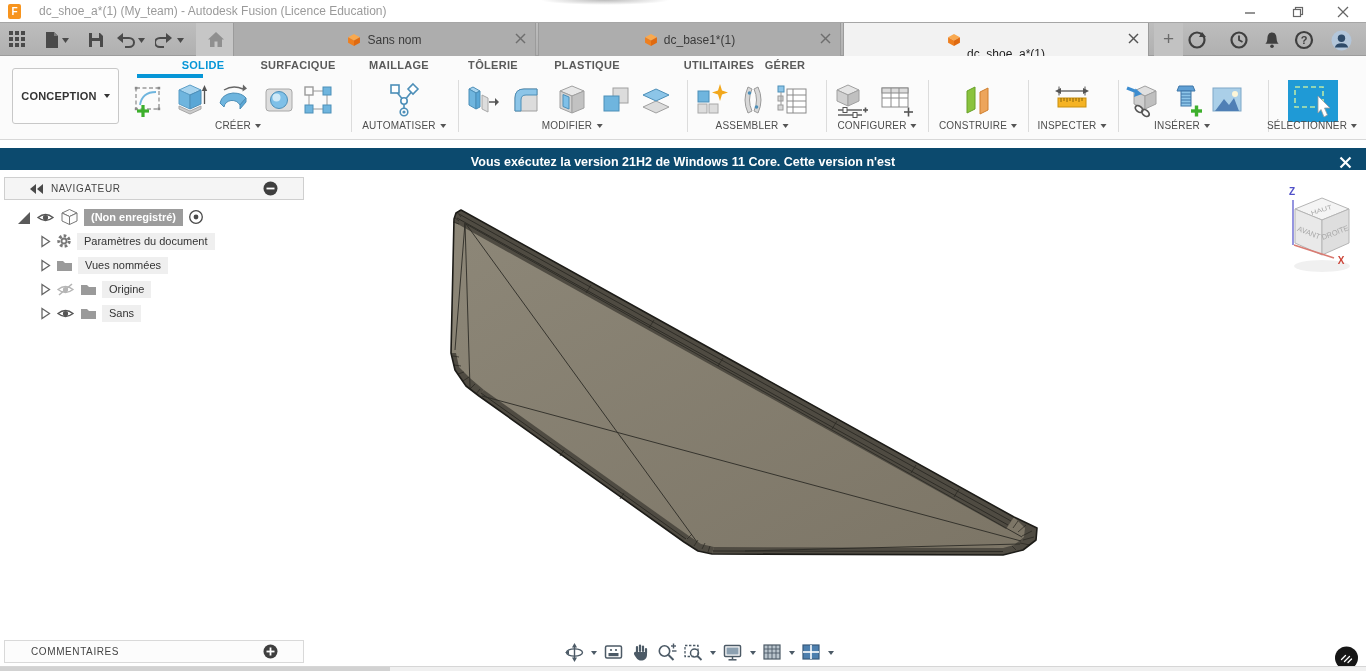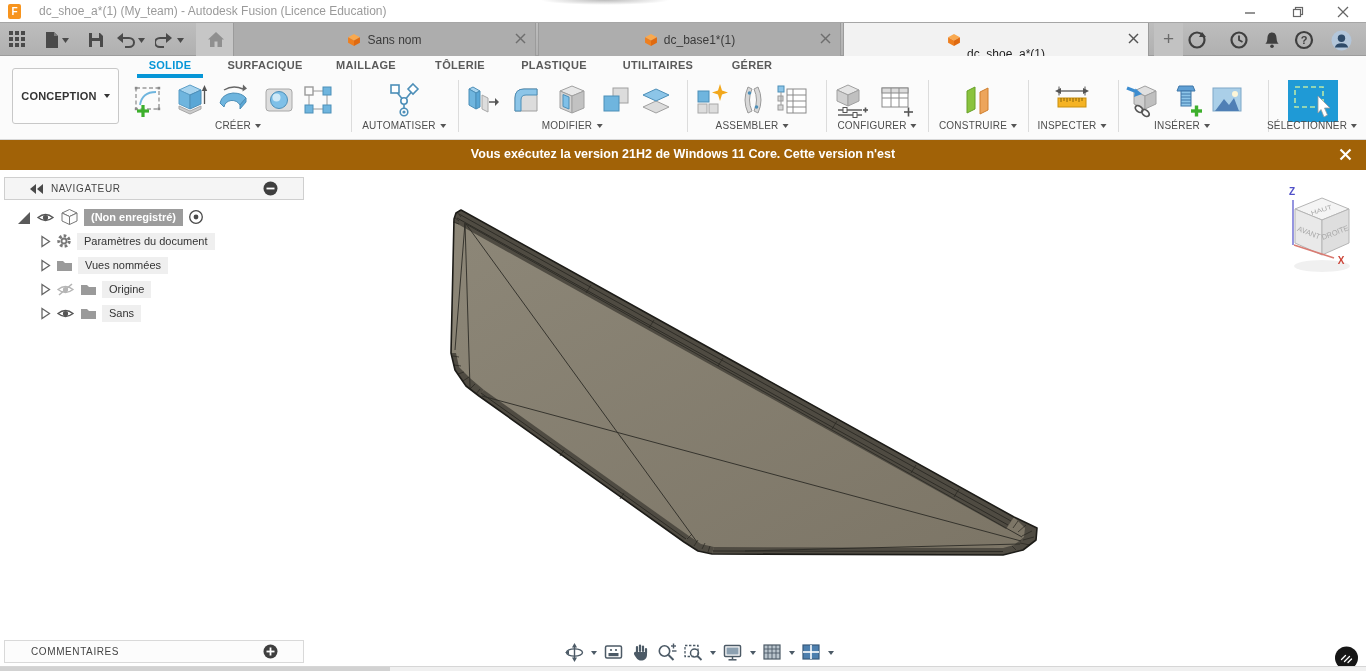--- a/index.html
+++ b/index.html
@@ -34,33 +34,33 @@
     color:#6b6b6b; font-size:19px; text-align:center; line-height:31px; }
   .rt-ico { position:absolute; top:7px; }
 
   
   .ribbon { position:absolute; left:0; top:56px; width:1366px; height:84px; background:#fbfbfb;
     border-bottom:1px solid #d8d8d8; }
   .ws-btn { position:absolute; left:12px; top:12px; width:107px; height:56px; background:#fdfdfd;
     border:1px solid #c8c8c8; border-radius:3px; display:flex; align-items:center; justify-content:center;
     font-size:11px; font-weight:bold; color:#333; letter-spacing:.2px; }
   .rtab { position:absolute; top:3px; transform:translateX(-50%); font-size:11px; color:#5a5a5a;
-    letter-spacing:.3px; font-weight:bold; }
+    letter-spacing:.3px; font-weight:bold;margin-left:33px; }
   .rtab.active { color:#0696d7; }
   .rtab-underline { position:absolute; left:137px; top:18px; width:66px; height:3.5px; background:#0696d7; }
   .ric { position:absolute; top:26px; }
   .rdiv { position:absolute; top:24px; width:1px; height:52px; background:#dcdcdc; }
   .grp { position:absolute; top:64px; transform:translateX(-50%); font-size:10px; color:#4d4d4d;
     white-space:nowrap; letter-spacing:.2px; }
   .drop::after { content:""; display:inline-block; margin-left:4px; vertical-align:1px;
     border:3.5px solid transparent; border-top:4px solid #555; border-bottom:0; }
   .ws-btn.drop::after { border-top-color:#333; margin-left:7px; }
 
   
-  .banner { position:absolute; left:0; top:140px; width:1366px; height:30px; background:#a16207; }
+  .banner { position:absolute; left:0; top:148px; width:1366px; height:30px; background:#0c4a6e; }
   .banner-text { position:absolute; width:100%; top:7px; text-align:center; color:#fff;
     font-size:12.5px; font-weight:bold; }
   .banner-close { position:absolute; right:14px; top:8px; }
 
   
   .main { position:absolute; left:0; top:170px; width:1366px; height:501px; background:#fff; }
 
   .panel-hdr { position:absolute; left:4px; width:300px; height:23px; background:#f5f5f5;
     border:1px solid #cfcfcf; display:flex; align-items:center; padding:0 25px; gap:8px; }
   .panel-hdr .ttl { font-size:10px; color:#444; letter-spacing:.6px; flex:1; }
@@ -229,21 +229,21 @@
   <div class="ribbon">
     <div class="ws-btn drop">
         <span>CONCEPTION</span>
       </div>
 
     <span class="rtab active" style="left:170px">SOLIDE</span>
     <span class="rtab" style="left:265px">SURFACIQUE</span>
     <span class="rtab" style="left:366px">MAILLAGE</span>
     <span class="rtab" style="left:460px">TÔLERIE</span>
     <span class="rtab" style="left:554px">PLASTIQUE</span>
-    <span class="rtab" style="left:658px">UTILITAIRES</span>
+    <span class="rtab" style="left:686px">UTILITAIRES</span>
     <span class="rtab" style="left:752px">GÉRER</span>
     <div class="rtab-underline"></div>
 
     <svg class="ric" style="left:132px" width="36" height="36">
         <rect x="4" y="6" width="23" height="21" fill="none" stroke="#9a9a9a" stroke-width="1.4" stroke-dasharray="4,2.5"></rect>
         <path d="M8,23 Q10,10 24,10" fill="none" stroke="#6fb5de" stroke-width="1.8"></path>
         <rect x="2.8" y="4.8" width="2.6" height="2.6" fill="#8a8a8a"></rect>
         <rect x="25.6" y="4.8" width="2.6" height="2.6" fill="#8a8a8a"></rect>
         <rect x="2.8" y="25.6" width="2.6" height="2.6" fill="#8a8a8a"></rect>
         <rect x="25.6" y="25.6" width="2.6" height="2.6" fill="#8a8a8a"></rect>

